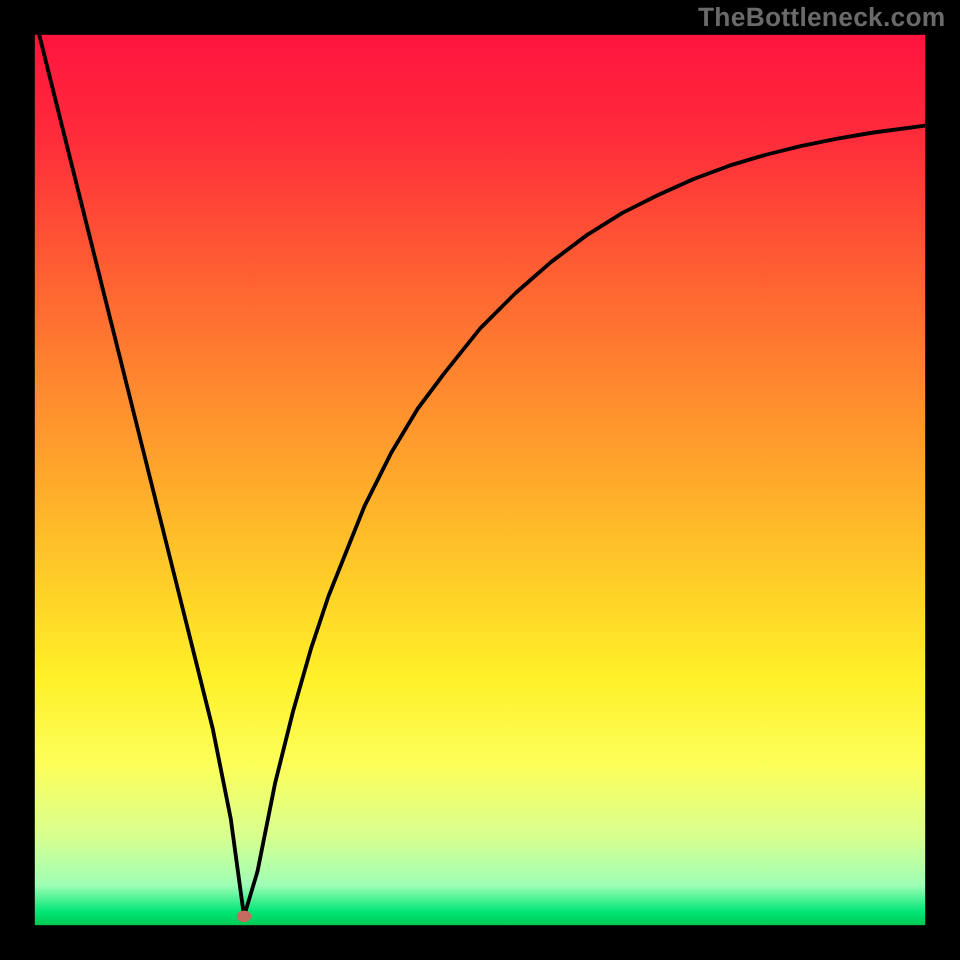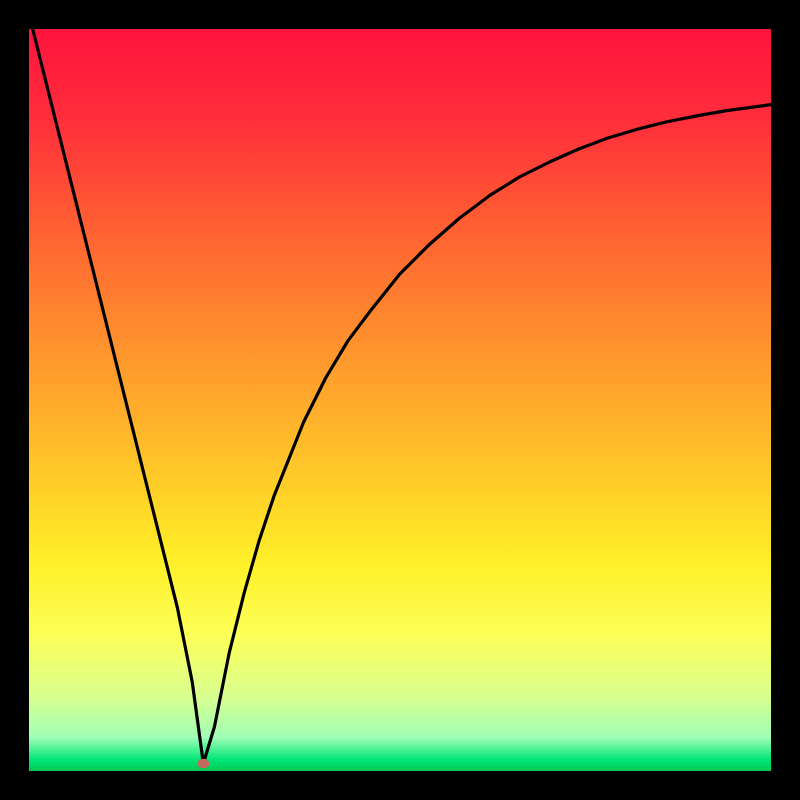--- a/index.html
+++ b/index.html
@@ -34,20 +34,21 @@
     width: 800px;
     height: 800px;
     display: block;
   }
 </style>
 </head>
 <body>
 
 <div class="stage">
 
+  <div class="watermark">TheBottleneck.com</div>
 
   <svg class="plot" viewBox="0 0 800 800">
     <defs>
       <linearGradient id="bg-grad" x1="0" y1="0" x2="0" y2="1">
           <stop offset="0.00%" stop-color="#ff143e"></stop>
           <stop offset="12.00%" stop-color="#ff2d3b"></stop>
           <stop offset="25.00%" stop-color="#ff5a33"></stop>
           <stop offset="38.00%" stop-color="#ff842f"></stop>
           <stop offset="50.00%" stop-color="#ffa92b"></stop>
           <stop offset="62.00%" stop-color="#ffd028"></stop>

